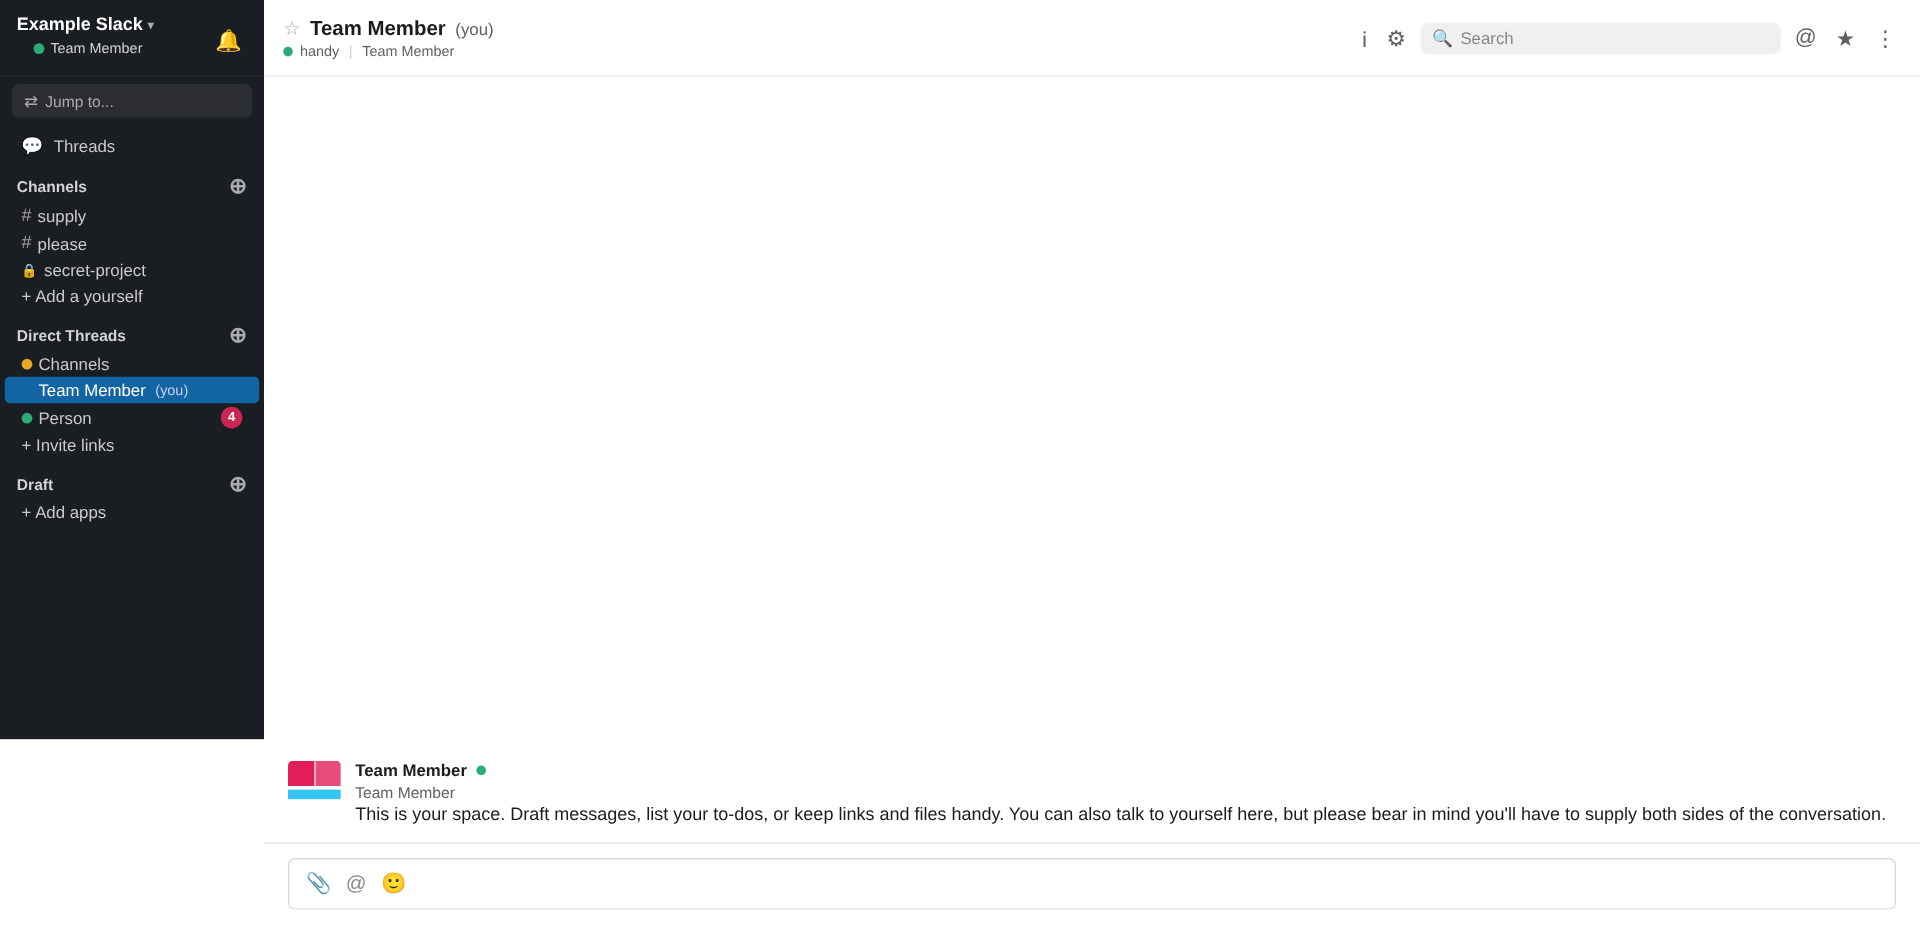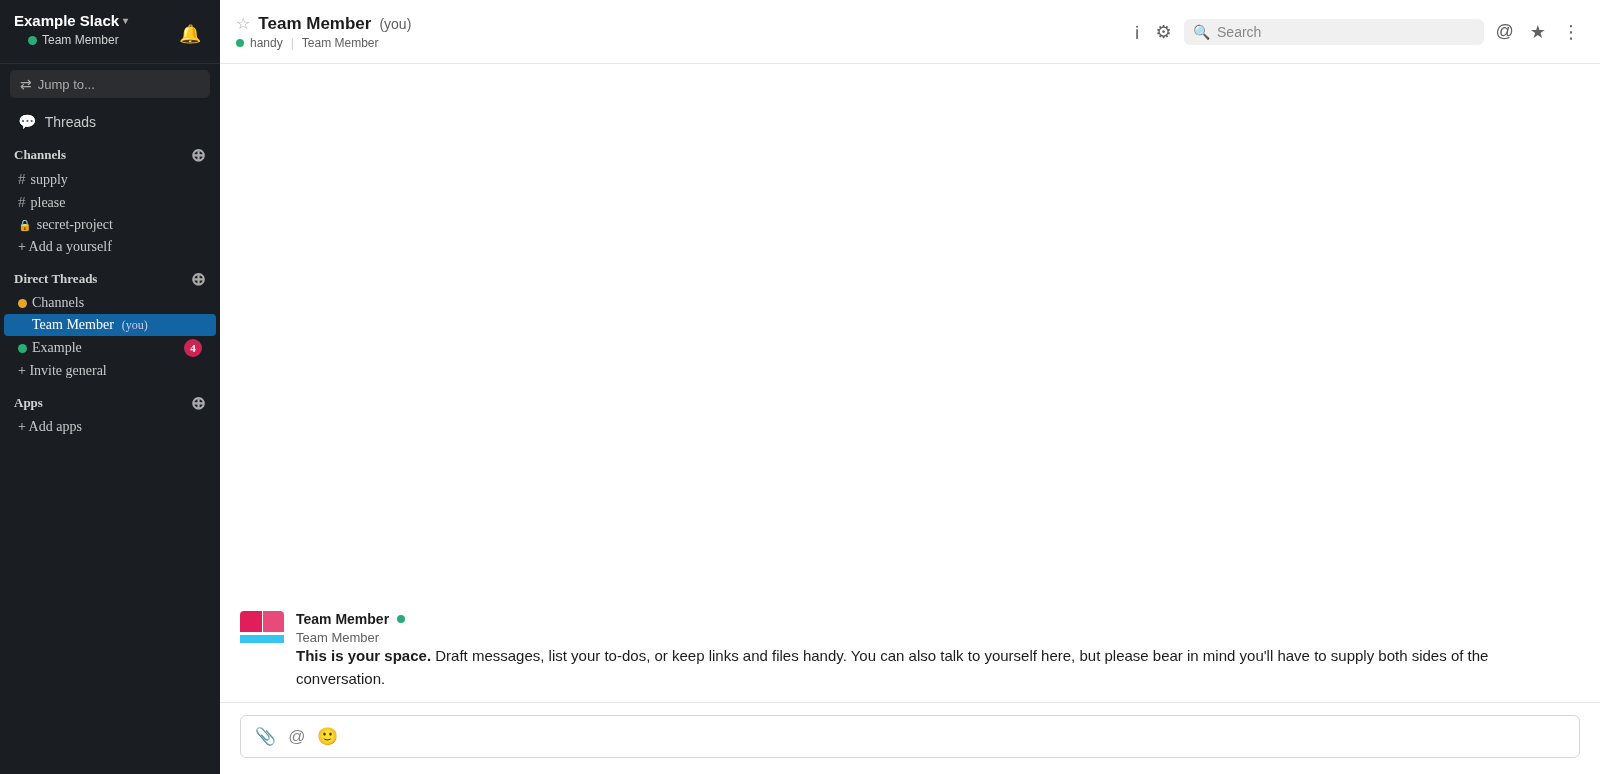--- a/index.html
+++ b/index.html
@@ -6,21 +6,21 @@
     body { font-family: -apple-system, BlinkMacSystemFont, 'Segoe UI', Helvetica, Arial, sans-serif; display: flex; height: 774px; overflow: hidden; background: #fff; }
 
     
     #sidebar {
       width: 220px;
       min-width: 220px;
       background: #1a1d21;
       color: #d1d2d3;
       display: flex;
       flex-direction: column;
-      height: 774px;
+      height: 616px;
       overflow-y: auto;
     }
     #sidebar-header {
       display: flex;
       align-items: center;
       justify-content: space-between;
       padding: 12px 14px 8px 14px;
       border-bottom: 1px solid #2c2d30;
     }
     #workspace-name {
@@ -61,21 +61,20 @@
       color: #aaa;
       display: flex;
       align-items: center;
       gap: 6px;
       cursor: pointer;
     }
     .jump-icon { font-size: 14px; }
 
     .sidebar-section {
       padding: 6px 0 2px 0;
-      font-family: Liberation Serif, serif;
     }
     .sidebar-section-header {
       display: flex;
       align-items: center;
       justify-content: space-between;
       padding: 4px 14px;
       font-size: 13px;
       font-weight: 700;
       color: #d1d2d3;
       cursor: pointer;
@@ -273,21 +272,21 @@
     }
     .sender-subtitle {
       font-size: 13px;
       color: #616061;
     }
     .message-text {
       font-size: 15px;
       color: #1d1c1d;
       line-height: 1.5;
     }
-    .message-text strong { font-weight: 700; margin-top: 24px; }
+    .message-text strong { font-weight: 400; margin-top: 24px; }
 
     
     #input-area {
       padding: 12px 20px 16px 20px;
       border-top: 1px solid #e8e8e8;
     }
     #message-input-box {
       display: flex;
       align-items: center;
       border: 1px solid #d6d6d6;
@@ -376,31 +375,31 @@
       <span class="dm-dot yellow"></span>
       <span>Channels</span>
     </div>
     <div class="sidebar-item active">
       <span class="dm-dot blue"></span>
       <span>Team Member</span>
       <span style="font-size:12px;color:#cce;margin-left:3px;">(you)</span>
     </div>
     <div class="sidebar-item">
       <span class="dm-dot green"></span>
-      <span>Example</span>
+      <span>Person</span>
       <span class="badge">4</span>
     </div>
     <div class="sidebar-item">
-      <span>+ Invite general</span>
+      <span>+ Invite links</span>
     </div>
   </div>
 
   <div class="sidebar-section">
     <div class="sidebar-section-header">
-      <span>Apps</span>
+      <span>Draft</span>
       <span class="section-add-btn">⊕</span>
     </div>
     <div class="sidebar-item">
       <span>+ Add apps</span>
     </div>
   </div>
 
 </div>
 
 <div id="main">

